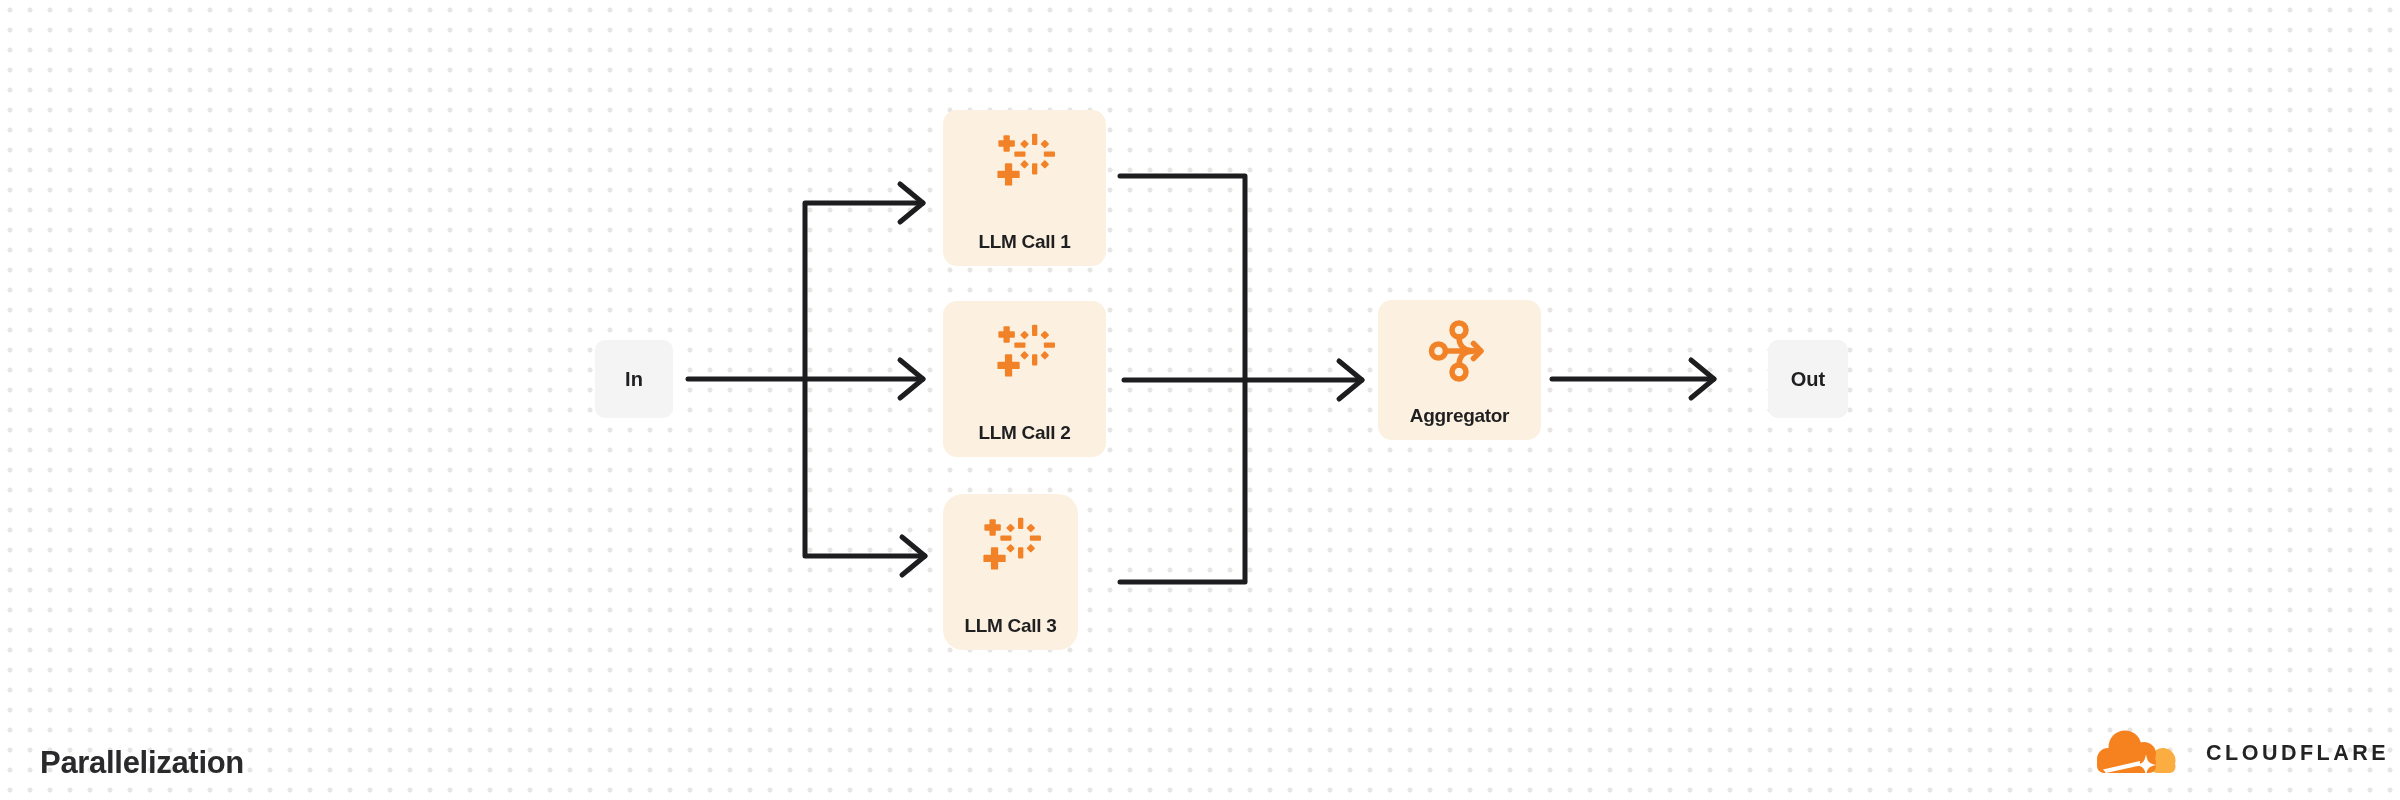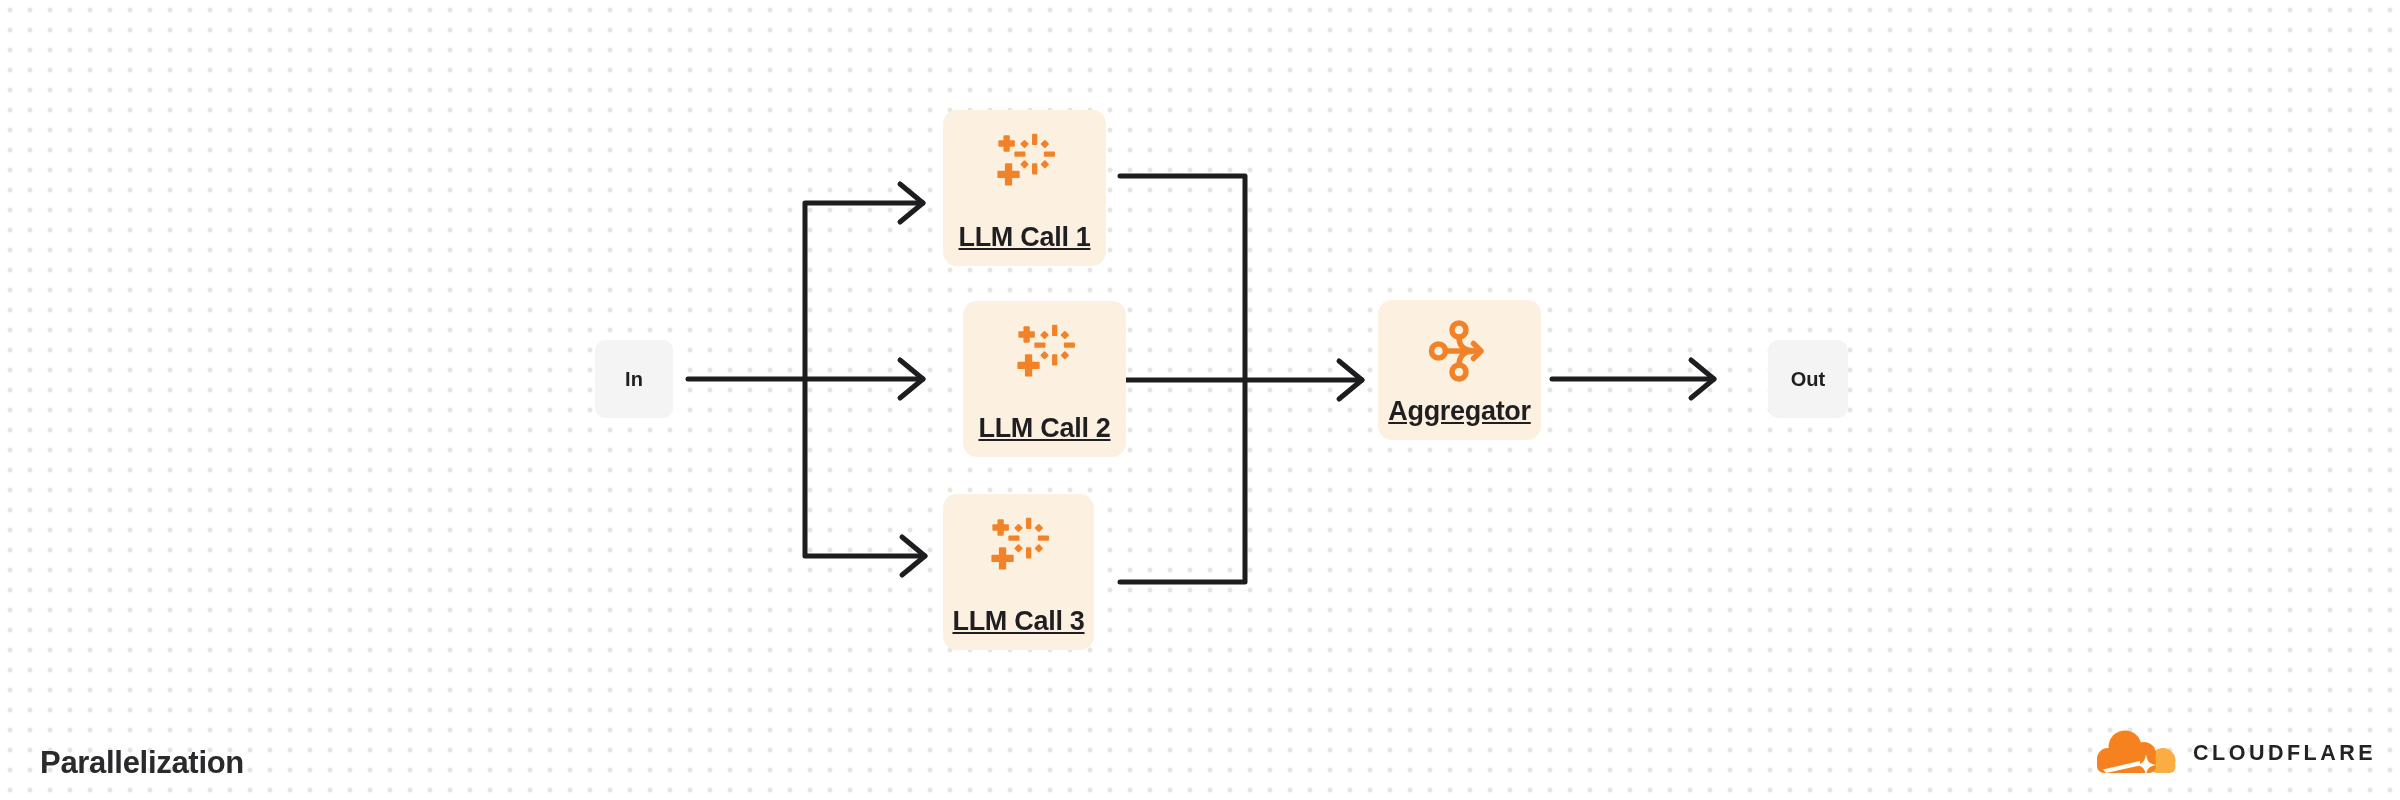--- a/index.html
+++ b/index.html
@@ -19,47 +19,47 @@
   svg.wires{position:absolute;left:0;top:0;pointer-events:none;}
   .connector{fill:none;stroke:var(--line);stroke-width:5;stroke-linecap:round;stroke-linejoin:round;}
   .arrow-head{fill:none;stroke:var(--line);stroke-width:5;stroke-linecap:round;stroke-linejoin:round;}
   .node{
     position:absolute; box-sizing:border-box; border-radius:14px;
     background:var(--node-fill);
     display:flex; flex-direction:column; align-items:center; justify-content:space-between;
     padding:19px 0 13px;
   }
   .node-label{
-    font-weight:700; font-size:27px; letter-spacing:-0.3px;
-    color:var(--text); white-space:nowrap;text-decoration:underline;
+    font-weight:700; font-size:19px; letter-spacing:-0.3px;
+    color:var(--text); white-space:nowrap;
   }
   .io{
     position:absolute; box-sizing:border-box; border-radius:10px;
     background:var(--io-fill);
     display:flex; align-items:center; justify-content:center;
     font-weight:700; font-size:20px; color:var(--text);
   }
   .sparkle{fill:var(--icon-orange);}
   .merge{fill:none;stroke:var(--icon-orange);stroke-width:5.5;stroke-linecap:round;stroke-linejoin:round;}
   .title{
     position:absolute; left:40px; top:729px;
     font-size:31px; font-weight:700; letter-spacing:-0.3px; color:var(--title-text);margin-top:16px;
   }
   .logo{
     position:absolute; left:2094px; top:722px; height:56px;
-    display:flex; align-items:center; gap:11px;
+    display:flex; align-items:center; gap:24px;
   }
   .wordmark{
     font-size:21.5px; font-weight:800; letter-spacing:3.5px;
     color:#232323; margin-top:7px; white-space:nowrap;
   }
   #node-in{left:595px;top:340px;width:78px;height:78px;}
   #node-llm1{left:943px;top:110px;width:163px;height:156px;}
-  #node-llm2{left:943px;top:301px;width:163px;height:156px;margin-left:20px;}
-  #node-llm3{left:943px;top:494px;width:151px;height:156px;}
+  #node-llm2{left:943px;top:301px;width:163px;height:156px;}
+  #node-llm3{left:943px;top:494px;width:135px;height:156px;border-radius:20px;}
   #node-agg{left:1378px;top:300px;width:163px;height:140px;align-items:center;}
   #node-out{left:1768px;top:340px;width:80px;height:78px;align-items:center;}
 </style>
 </head>
 <body>
 
 <div class="canvas">
 
   <svg class="wires" width="2400" height="800" viewBox="0 0 2400 800">
     <defs>

